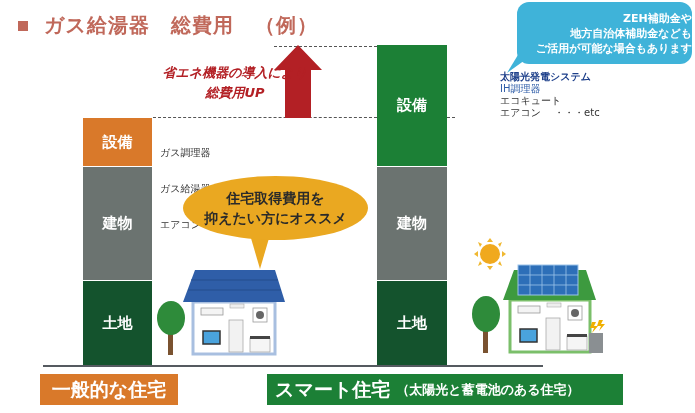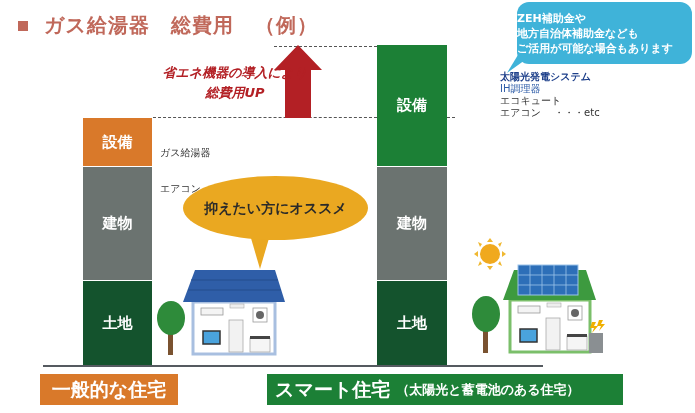--- a/index.html
+++ b/index.html
@@ -10,21 +10,21 @@
   .bar{position:absolute;display:flex;align-items:center;justify-content:center;color:#fff;font-weight:bold;font-size:15px;}
   .orange{background:#d9792a;}
   .gray{background:#6b7370;}
   .brown{background:#14532d;font-family:Liberation Mono, monospace;}
   .green{background:#1c8036;}
   .dash{position:absolute;height:0;border-top:1.5px dashed #555;}
   .baseline{position:absolute;left:43px;top:365px;width:500px;height:2px;background:#555a60;}
   .note{position:absolute;font-size:10px;line-height:12px;color:#333;white-space:pre;}
   .up-text{left:160px;top:63px;width:150px;text-align:center;color:#b32025;font-weight:bold;font-size:13px;line-height:20px;font-style:italic;}
   .bubble-y{left:183px;top:176px;width:185px;height:64px;border-radius:50%;background:#eaa821;display:flex;flex-direction:column;align-items:center;justify-content:center;color:#2a2a2a;font-weight:bold;font-size:14px;line-height:20px;}
-  .bubble-b{left:517px;top:2px;width:175px;height:62px;border-radius:12px;background:#3fb3d9;display:flex;flex-direction:column;align-items:flex-start;justify-content:center;color:#fff;font-weight:bold;font-size:11px;line-height:15px;}
+  .bubble-b{left:517px;top:2px;width:175px;height:62px;border-radius:12px;background:#3fb3d9;display:flex;flex-direction:column;align-items:flex-end;justify-content:center;color:#fff;font-weight:bold;font-size:11px;line-height:15px;}
   .label{position:absolute;display:flex;align-items:center;color:#fff;font-weight:bold;}
   .smart-items{left:455px;top:71px;font-size:10px;line-height:12px;}
   .smart-items div{white-space:pre;margin-left:45px;}
 </style>
 </head>
 <body>
 
 <div class="abs title-sq"></div>
 <div class="abs title">ガス給湯器　総費用　（例）</div>
 
@@ -39,20 +39,21 @@
   <div>省エネ機器の導入により</div>
   <div>総費用UP</div>
 </div>
 
 <div>
   <div class="bar orange" style="left:83px;top:118px;width:69px;height:48px;">設備</div>
   <div class="bar gray" style="left:83px;top:167px;width:69px;height:113px;">建物</div>
   <div class="bar brown" style="left:83px;top:281px;width:69px;height:84px;">土地</div>
 </div>
 <div class="note" style="left:160px;top:123px;">
+  <div>ガス調理器</div>
   <div>ガス給湯器</div>
   <div>エアコン　・・・etc</div>
 </div>
 
 <div>
   <div class="bar green" style="left:377px;top:45px;width:70px;height:121px;">設備</div>
   <div class="bar gray" style="left:377px;top:167px;width:70px;height:113px;">建物</div>
   <div class="bar brown" style="left:377px;top:281px;width:70px;height:84px;">土地</div>
 </div>
 <div class="abs smart-items">
@@ -61,20 +62,21 @@
   <div style="color:#333;">エコキュート</div>
   <div style="color:#333;">エアコン　 ・・・etc</div>
 </div>
 
 <div class="baseline"></div>
 
 <svg class="abs" style="left:240px;top:228px;" width="40" height="42">
   <polygon points="8,0 32,0 20,41" fill="#eaa821"></polygon>
 </svg>
 <div class="abs bubble-y">
+  <div>住宅取得費用を</div>
   <div>抑えたい方にオススメ</div>
 </div>
 
 <svg class="abs" style="left:503px;top:50px;" width="40" height="25">
   <polygon points="18,0 36,0 4,23" fill="#3fb3d9"></polygon>
 </svg>
 <div class="abs bubble-b">
   <div>ZEH補助金や</div>
   <div>地方自治体補助金なども</div>
   <div>ご活用が可能な場合もあります</div>

